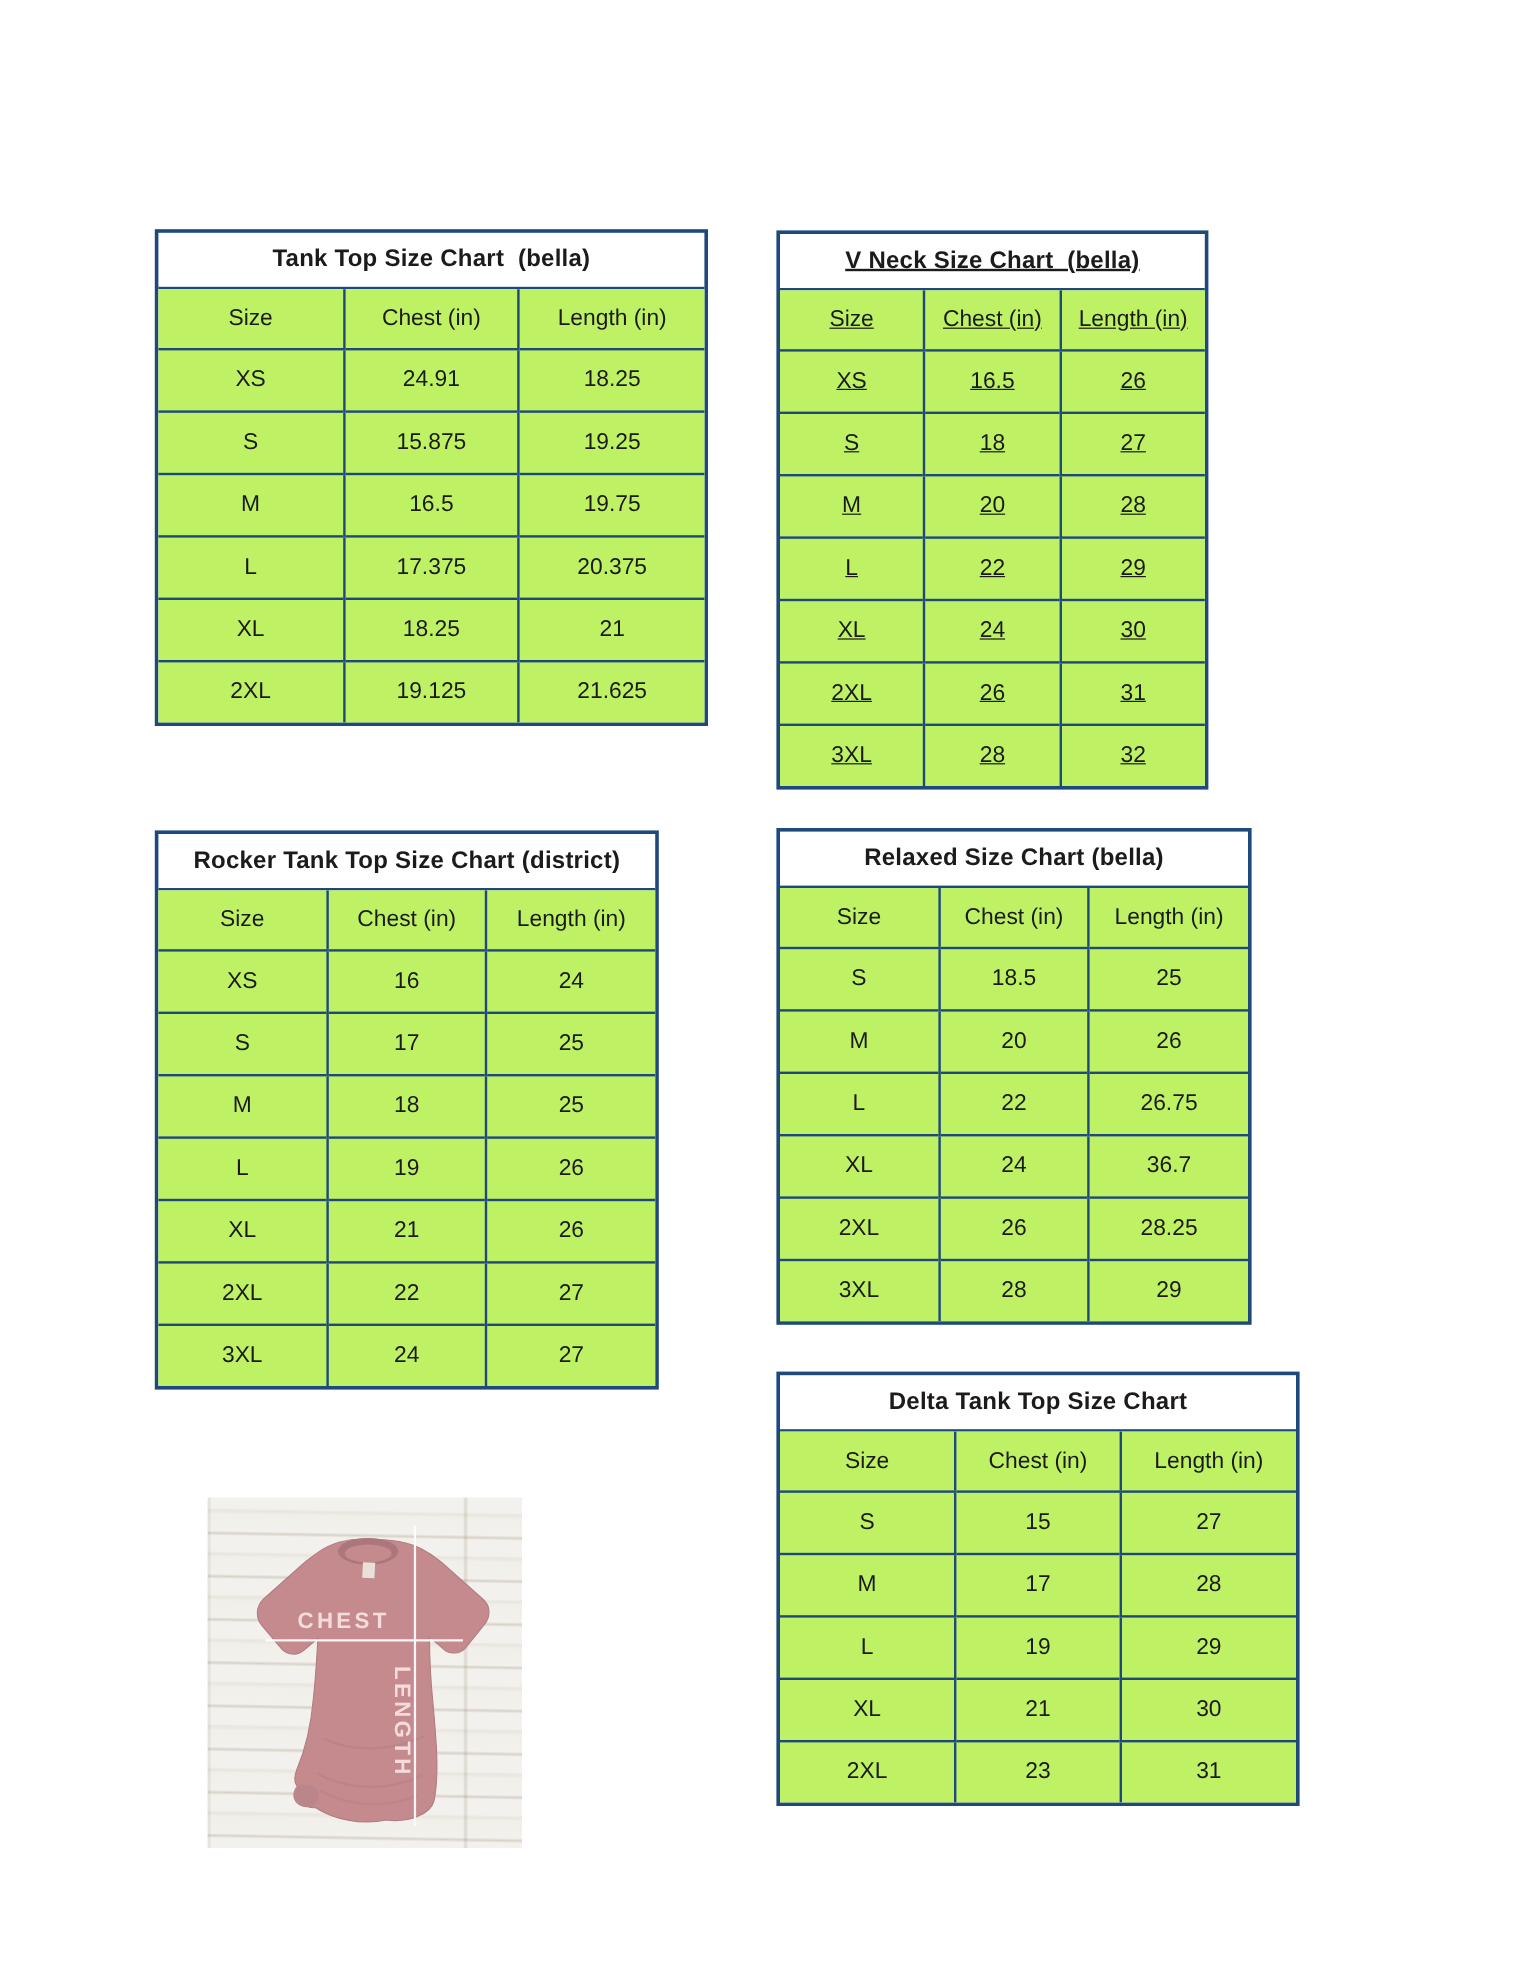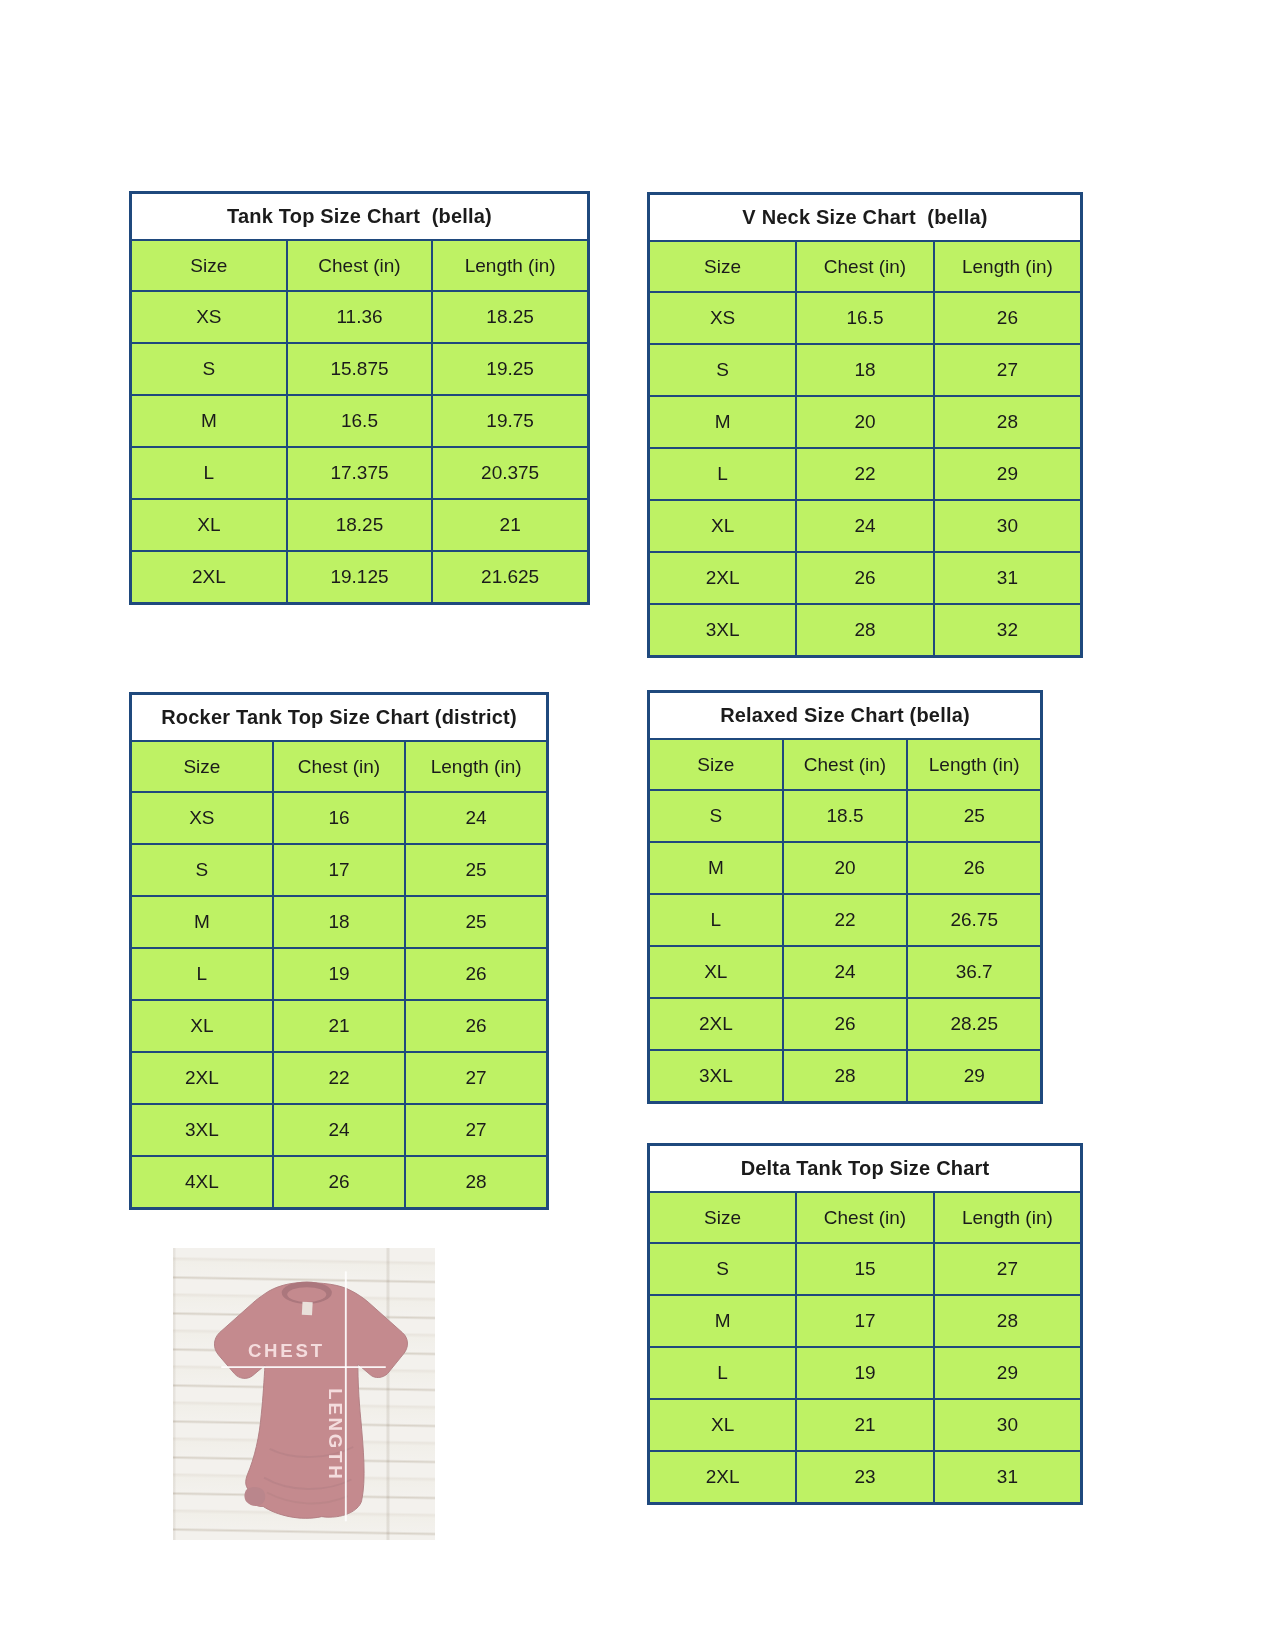--- a/index.html
+++ b/index.html
@@ -35,21 +35,21 @@
     text-align:center;vertical-align:middle;padding:0;
     font-size:19px;font-weight:normal;color:var(--text);
   }
   table.size-grid th{height:49px;border-bottom:2px solid var(--table-border);}
   table.size-grid td{height:50px;}
   table.size-grid th + th, table.size-grid td + td{border-left:2px solid var(--table-border);}
   table.size-grid tbody tr + tr td{border-top:2px solid var(--table-border);}
 
   
   #tbl-tank   {left:129px;top:191px;width:461px;}
-  #tbl-vneck  {left:647px;top:192px;width:436px;}
+  #tbl-vneck  {left:647px;top:192px;width:360px;text-decoration:underline;}
   #tbl-rocker {left:129px;top:692px;width:420px;}
   #tbl-relaxed{left:647px;top:690px;width:396px;}
   #tbl-delta  {left:647px;top:1143px;width:436px;}
 
   
   .shirt-photo{
     position:absolute;left:173px;top:1248px;width:262px;height:292px;
     background:
       linear-gradient(90deg, rgba(120,105,85,.10) 0 2px, rgba(0,0,0,0) 3px 213px, rgba(120,105,85,.14) 214px 216px, rgba(0,0,0,0) 217px),
       repeating-linear-gradient(181deg,
@@ -80,21 +80,21 @@
     <thead>
         <tr>
           <th>Size</th>
           <th>Chest (in)</th>
           <th>Length (in)</th>
         </tr>
       </thead>
     <tbody>
         <tr>
           <td>XS</td>
-          <td>11.36</td>
+          <td>24.91</td>
           <td>18.25</td>
         </tr>
         <tr>
           <td>S</td>
           <td>15.875</td>
           <td>19.25</td>
         </tr>
         <tr>
           <td>M</td>
           <td>16.5</td>
@@ -217,25 +217,20 @@
         </tr>
         <tr>
           <td>2XL</td>
           <td>22</td>
           <td>27</td>
         </tr>
         <tr>
           <td>3XL</td>
           <td>24</td>
           <td>27</td>
-        </tr>
-        <tr>
-          <td>4XL</td>
-          <td>26</td>
-          <td>28</td>
         </tr>
       </tbody>
   </table>
 </div>
 
 <div class="tbl-wrap" id="tbl-relaxed">
   <div class="tbl-title">Relaxed Size Chart (bella)</div>
   <table class="size-grid">
     <colgroup>
         <col style="width:34%">

